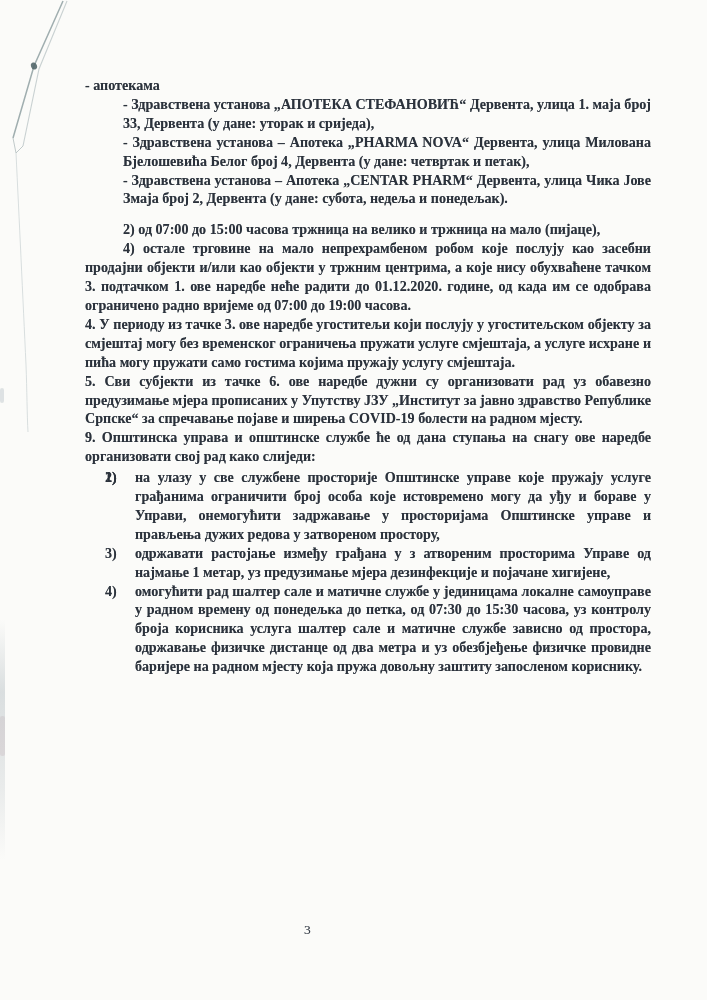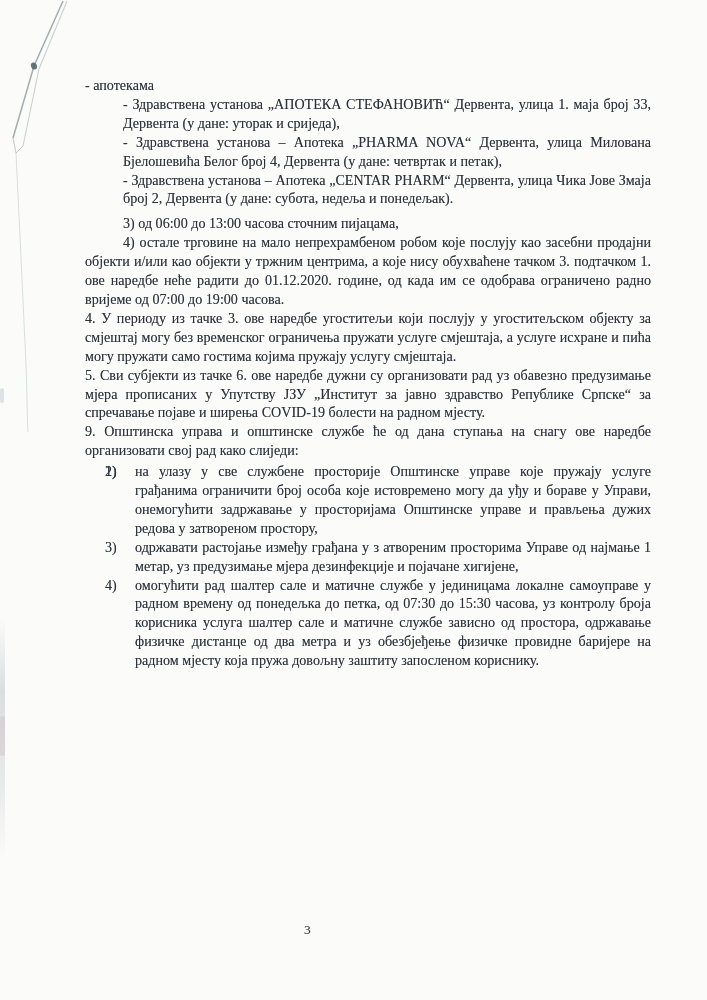--- a/index.html
+++ b/index.html
@@ -11,25 +11,26 @@
     font-family:"Liberation Serif","DejaVu Serif",serif;
     color:#2b323c;
   }
   .doc{
     position:absolute;
     left:85px;top:76px;width:566px;
     font-size:14.1px;
     line-height:18.9px;
     text-align:justify;
     text-shadow:0 0 .6px rgba(43,50,60,.45);
+    font-weight:bold;
   }
   .doc p{margin:0;}
   .intro-line{margin-bottom:9px;}
   .exception{margin-bottom:1px;}
-  .pharm-block{padding-left:38px;margin-bottom:6px;}
+  .pharm-block{padding-left:38px;margin-bottom:12px;}
   .subitem{text-indent:38px;margin-bottom:8px;}
   .retail{text-indent:38px;margin-bottom:7px;}
   .para{margin-bottom:7px;}
   .para-last{margin-bottom:4px;}
   .mlist{margin-top:2px;}
   .mitem{position:relative;padding-left:50px;text-align:justify;}
   .mnum{position:absolute;left:20px;top:0;}
   .pageno{
     position:absolute;left:304px;top:922px;
     font-size:13.5px;color:#3a414b;
@@ -61,21 +62,21 @@
 <div class="doc">
 
   <p class="intro-line">- апотекама</p>
 
   <div class="pharm-block">
     <p>- Здравствена установа „АПОТЕКА СТЕФАНОВИЋ“ Дервента, улица 1. маја број 33, Дервента (у дане: уторак и сриједа),</p>
     <p>- Здравствена установа – Апотека „PHARMA NOVA“ Дервента, улица Милована Бјелошевића Белог број 4, Дервента (у дане: четвртак и петак),</p>
     <p>- Здравствена установа – Апотека „CENTAR PHARM“ Дервента, улица Чика Јове Змаја број 2, Дервента (у дане: субота, недеља и понедељак).</p>
   </div>
 
-  <p class="subitem">3) од 06:00 до 13:00 часова сточним пијацама,</p>
+  <p class="subitem">2) од 07:00 до 15:00 часова тржница на велико и тржница на мало (пијаце),</p>
   <p class="retail">4) остале трговине на мало непрехрамбеном робом које послују као засебни продајни објекти и/или као објекти у тржним центрима, а које нису обухваћене тачком 3. подтачком 1. ове наредбе неће радити до 01.12.2020. године, од када им се одобрава ограничено радно вријеме од 07:00 до 19:00 часова.</p>
 
   <p class="para">4. У периоду из тачке 3. ове наредбе угоститељи који послују у угоститељском објекту за смјештај могу без временског ограничења пружати услуге смјештаја, а услуге исхране и пића могу пружати само гостима којима пружају услугу смјештаја.</p>
   <p class="para">5. Сви субјекти из тачке 6. ове наредбе дужни су организовати рад уз обавезно предузимање мјера прописаних у Упутству ЈЗУ „Институт за јавно здравство Републике Српске“ за спречавање појаве и ширења COVID-19 болести на радном мјесту.</p>
   <p class="para para-last">9. Општинска управа и општинске службе ће од дана ступања на снагу ове наредбе организовати свој рад како слиједи:</p>
 
   <div class="mlist">
     <div class="mitem">
       <span class="mnum">1)</span>
     </div>

